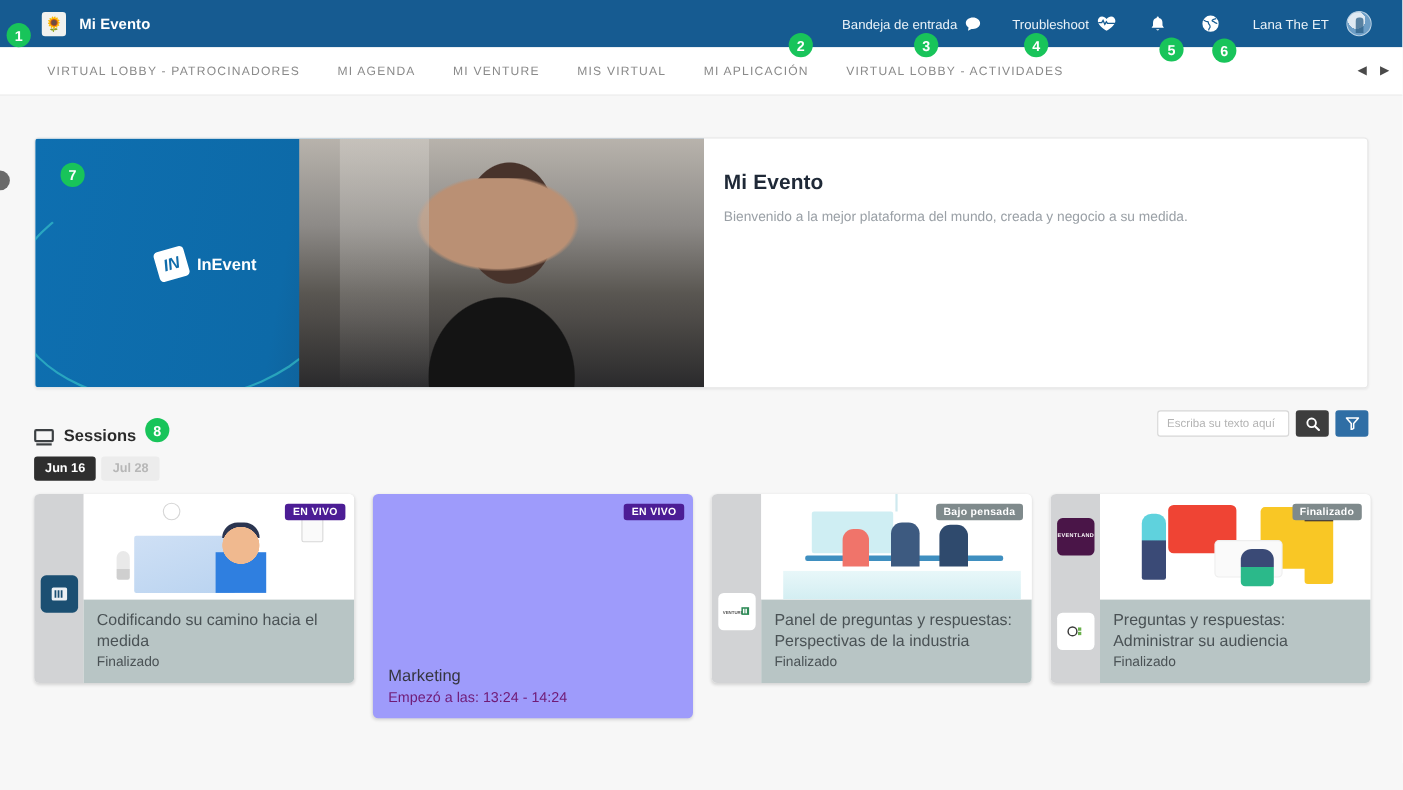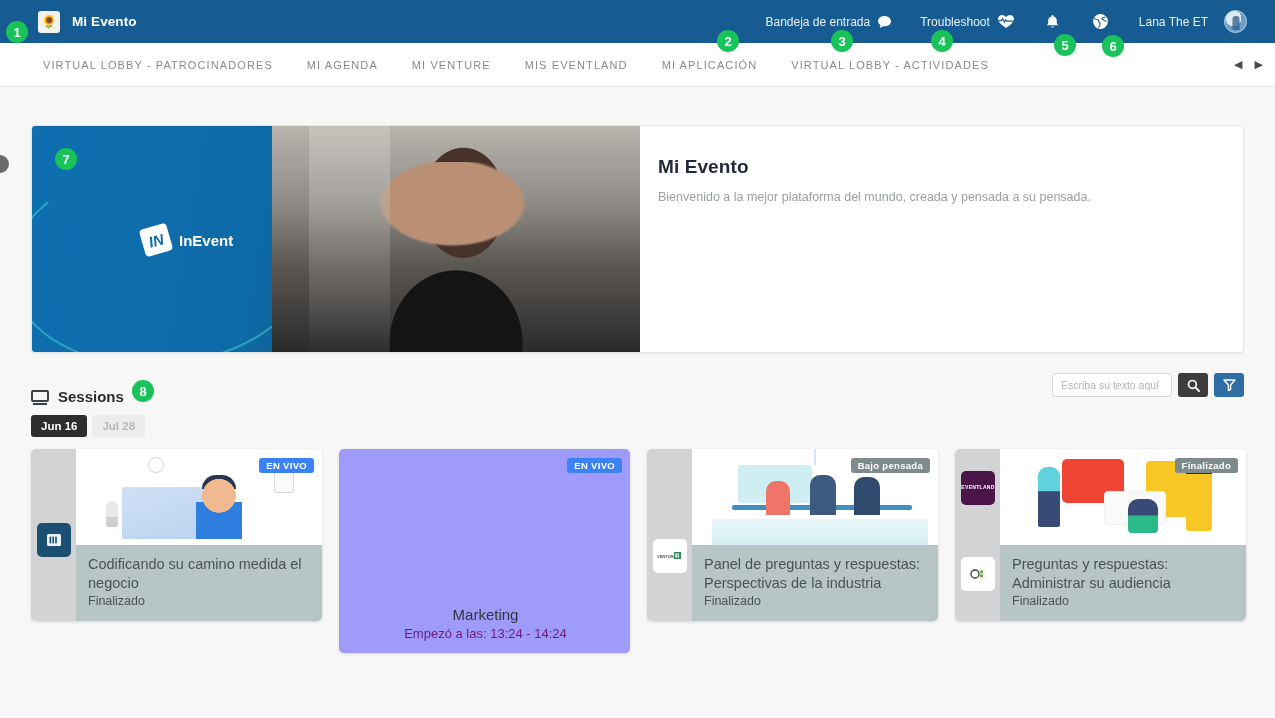--- a/index.html
+++ b/index.html
@@ -172,26 +172,26 @@
   }
   .card-body { flex: 1; display: flex; flex-direction: column; position: relative; }
   .card-img { height: 96px; position: relative; overflow: hidden; }
   .card-meta { background: #b8c5c5; padding: 10px 12px 13px 12px; flex: 1; }
   .card-name { font-size: 14.5px; color: #4a5255; line-height: 1.28; }
   .card-status { font-size: 12.5px; color: #4a5255; margin-top: 2px; }
   .pill {
     position: absolute; right: 8px; top: 9px; padding: 2px 7px; border-radius: 3px;
     font-size: 9.5px; font-weight: 700; color: #ffffff; letter-spacing: .3px; z-index: 4;
   }
-  .pill-live { background: #3b82f6; text-align: right; }
+  .pill-live { background: #4c1d95; text-align: right; }
   .pill-grey { background: #7f8a8c; }
 
   
   .card-purple { background: #9e9bfb; width: 291px; height: 204px; border-radius: 5px; }
-  .card-purple .card-meta { background: transparent; display: flex; flex-direction: column; justify-content: flex-end; padding: 0 12px 12px 14px; align-items: center; }
+  .card-purple .card-meta { background: transparent; display: flex; flex-direction: column; justify-content: flex-end; padding: 0 12px 12px 14px; }
   .card-purple .card-name { color: #35353f; font-size: 15px; }
   .card-purple .card-status { color: #701a75; font-size: 13px; }
 
   
   .illus { position: absolute; inset: 0; background: #ffffff; }
   .i1::before {
     content: ""; position: absolute; left: 46px; top: 38px; width: 92px; height: 52px;
     background: linear-gradient(160deg, #cfe0f5, #b9d3f0); border-radius: 2px;
   }
   .i1::after {
@@ -286,21 +286,21 @@
         <span class="avatar"></span>
       </div>
     </div>
   </div>
 
   <div class="navbar">
     <div class="nav-scroll">
       <div class="nav-item">VIRTUAL LOBBY - PATROCINADORES</div>
       <div class="nav-item">MI AGENDA</div>
       <div class="nav-item">MI VENTURE</div>
-      <div class="nav-item">MIS EVENTLAND</div>
+      <div class="nav-item">MIS VIRTUAL</div>
       <div class="nav-item">MI APLICACIÓN</div>
       <div class="nav-item">VIRTUAL LOBBY - ACTIVIDADES</div>
 
     </div>
     <div class="nav-arrows">
       <span class="nav-arrow">◀</span>
       <span class="nav-arrow">▶</span>
     </div>
   </div>
 
@@ -313,21 +313,21 @@
         <span class="swoosh"></span>
         <span class="swoosh2"></span>
         <div class="banner-photo"></div>
         <div class="inevent-logo">
           <span class="inevent-mark">IN</span>
           <span class="inevent-word">InEvent</span>
         </div>
       </div>
       <div class="banner-text">
         <div class="banner-title">Mi Evento</div>
-        <div class="banner-sub">Bienvenido a la mejor plataforma del mundo, creada y pensada a su pensada.</div>
+        <div class="banner-sub">Bienvenido a la mejor plataforma del mundo, creada y negocio a su medida.</div>
       </div>
     </div>
 
     <div class="sessions-head">
       <span class="monitor-icon">
           <i></i>
           <b></b>
         </span>
       <span class="sessions-title">Sessions</span>
     </div>
@@ -369,21 +369,21 @@
           <div class="card-img">
             <div class="illus i1">
               <span class="clock"></span>
               <span class="frame"></span>
               <span class="hair"></span>
               <span class="plant"></span>
             </div>
             <span class="pill pill-live">EN VIVO</span>
           </div>
           <div class="card-meta">
-            <div class="card-name">Codificando su camino medida el negocio</div>
+            <div class="card-name">Codificando su camino hacia el medida</div>
             <div class="card-status">Finalizado</div>
           </div>
         </div>
       </div>
 
       <div class="card card-purple">
         <div class="card-body">
           <span class="pill pill-live">EN VIVO</span>
           <div class="card-meta">
             <div class="card-name">Marketing</div>

